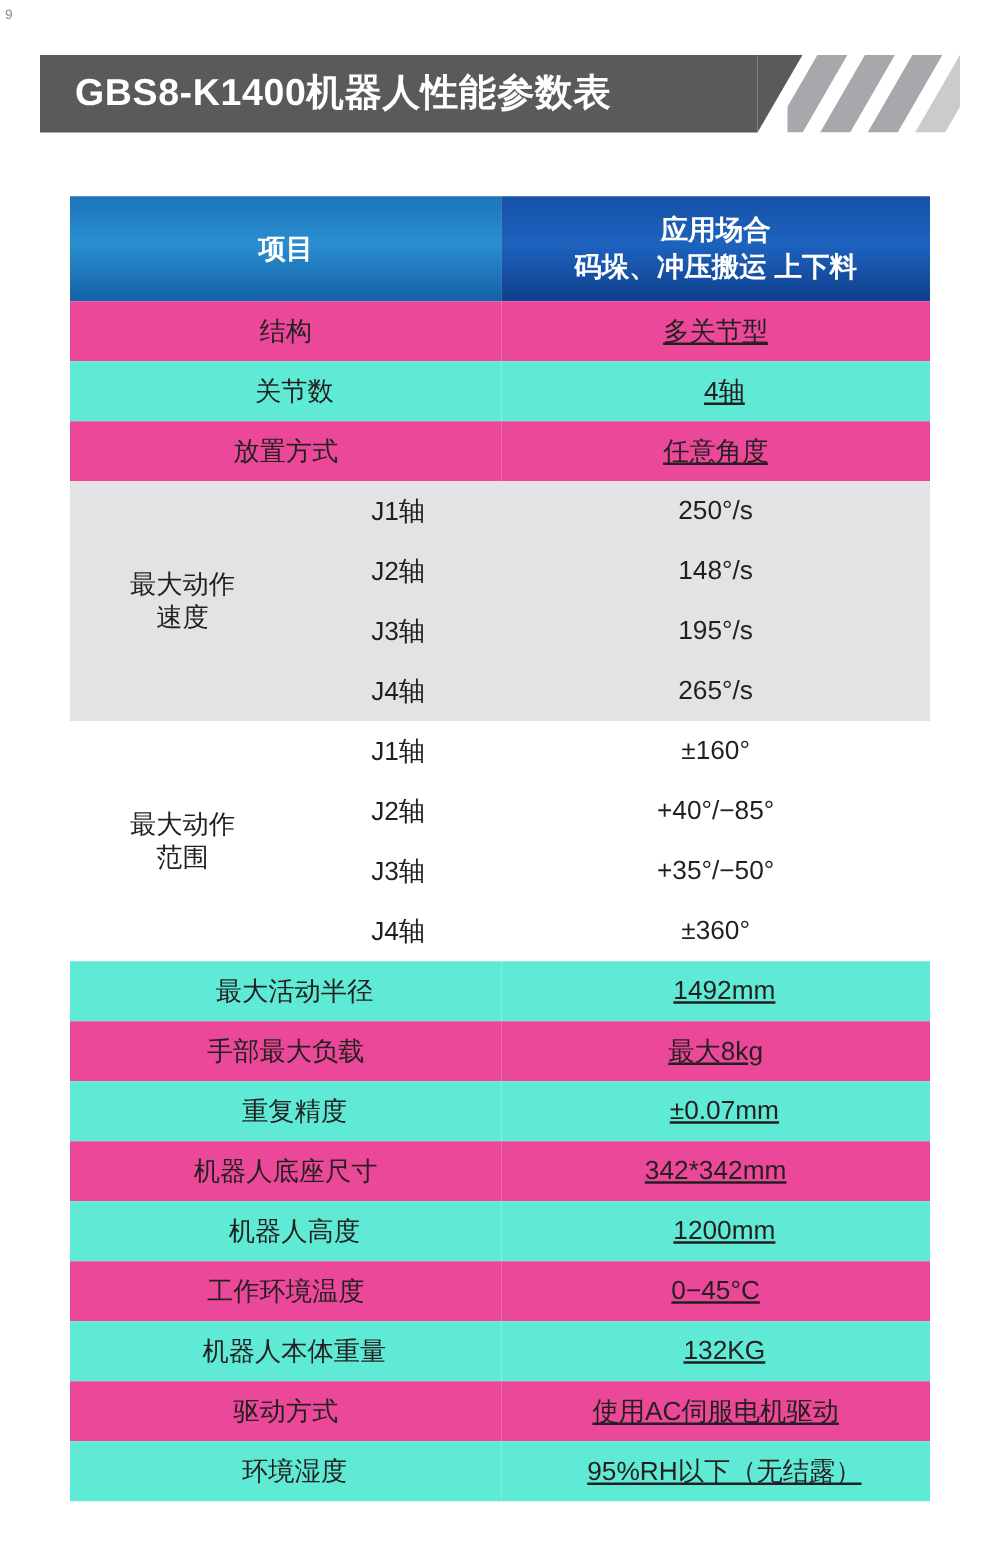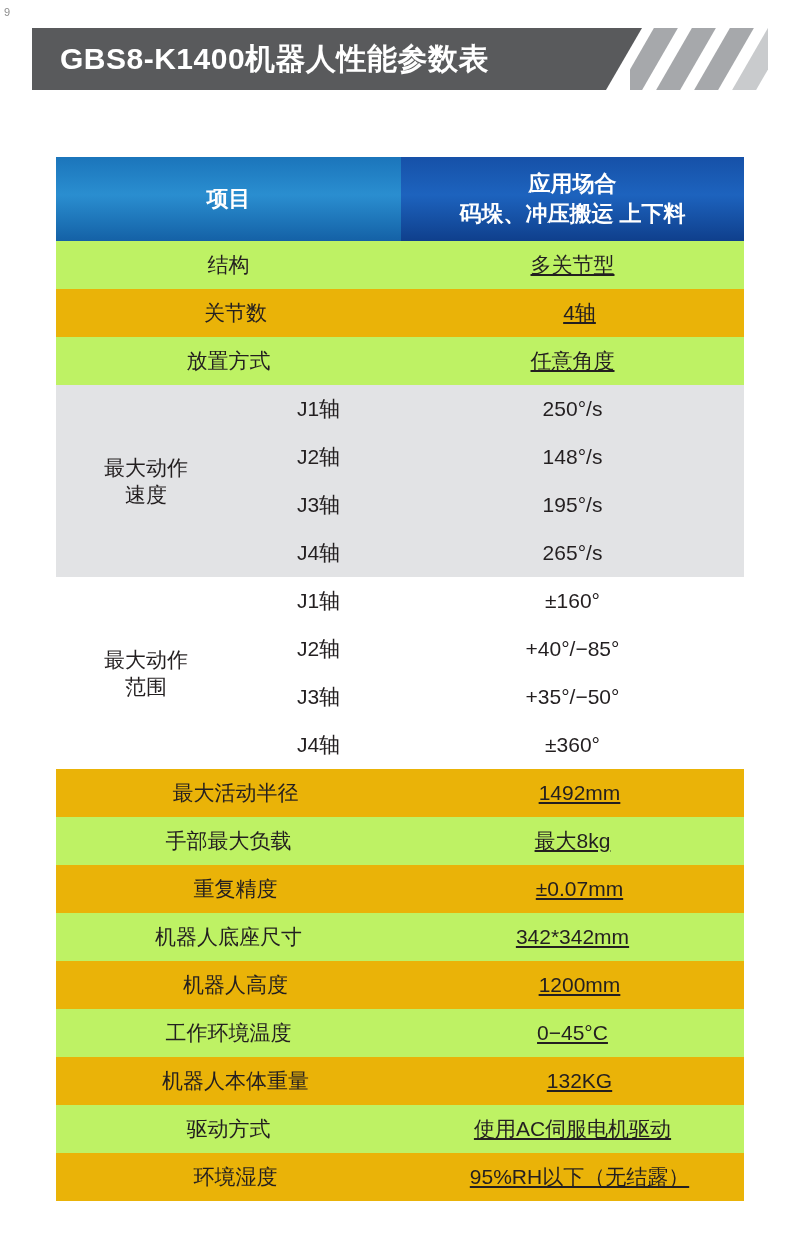--- a/index.html
+++ b/index.html
@@ -19,21 +19,21 @@
     position: absolute;
     top: 6px;
     left: 4px;
     font-size: 11px;
     color: #8d8d8d;
   }
 
   
   .header {
     position: absolute;
-    top: 28px;
+    top: 44px;
     left: 32px;
     width: 652px;
     height: 62px;
   }
   .header-bar {
     position: absolute;
     top: 0;
     left: 0;
     width: 574px;
     height: 62px;
@@ -177,25 +177,25 @@
     background: linear-gradient(180deg, #1651a8 0%, #1d63be 45%, #0f3f8c 100%);
     color: #ffffff;
     font-size: 22px;
     font-weight: bold;
     line-height: 1.35;
   }
   .head-line-1 { display: block; }
   .head-line-2 { display: block; }
 
   .row-grey td {
-    background: #eab308;
+    background: #5eead4;
     padding-left: 14px;
   }
   .row-white td {
-    background: #bef264;
+    background: #ec4899;
   }
   .cell {
     height: 48px;
     font-size: 21px;
     color: #231f20;
   }
   .cell-label {
     font-size: 21px;
   }
   .cell-value {

